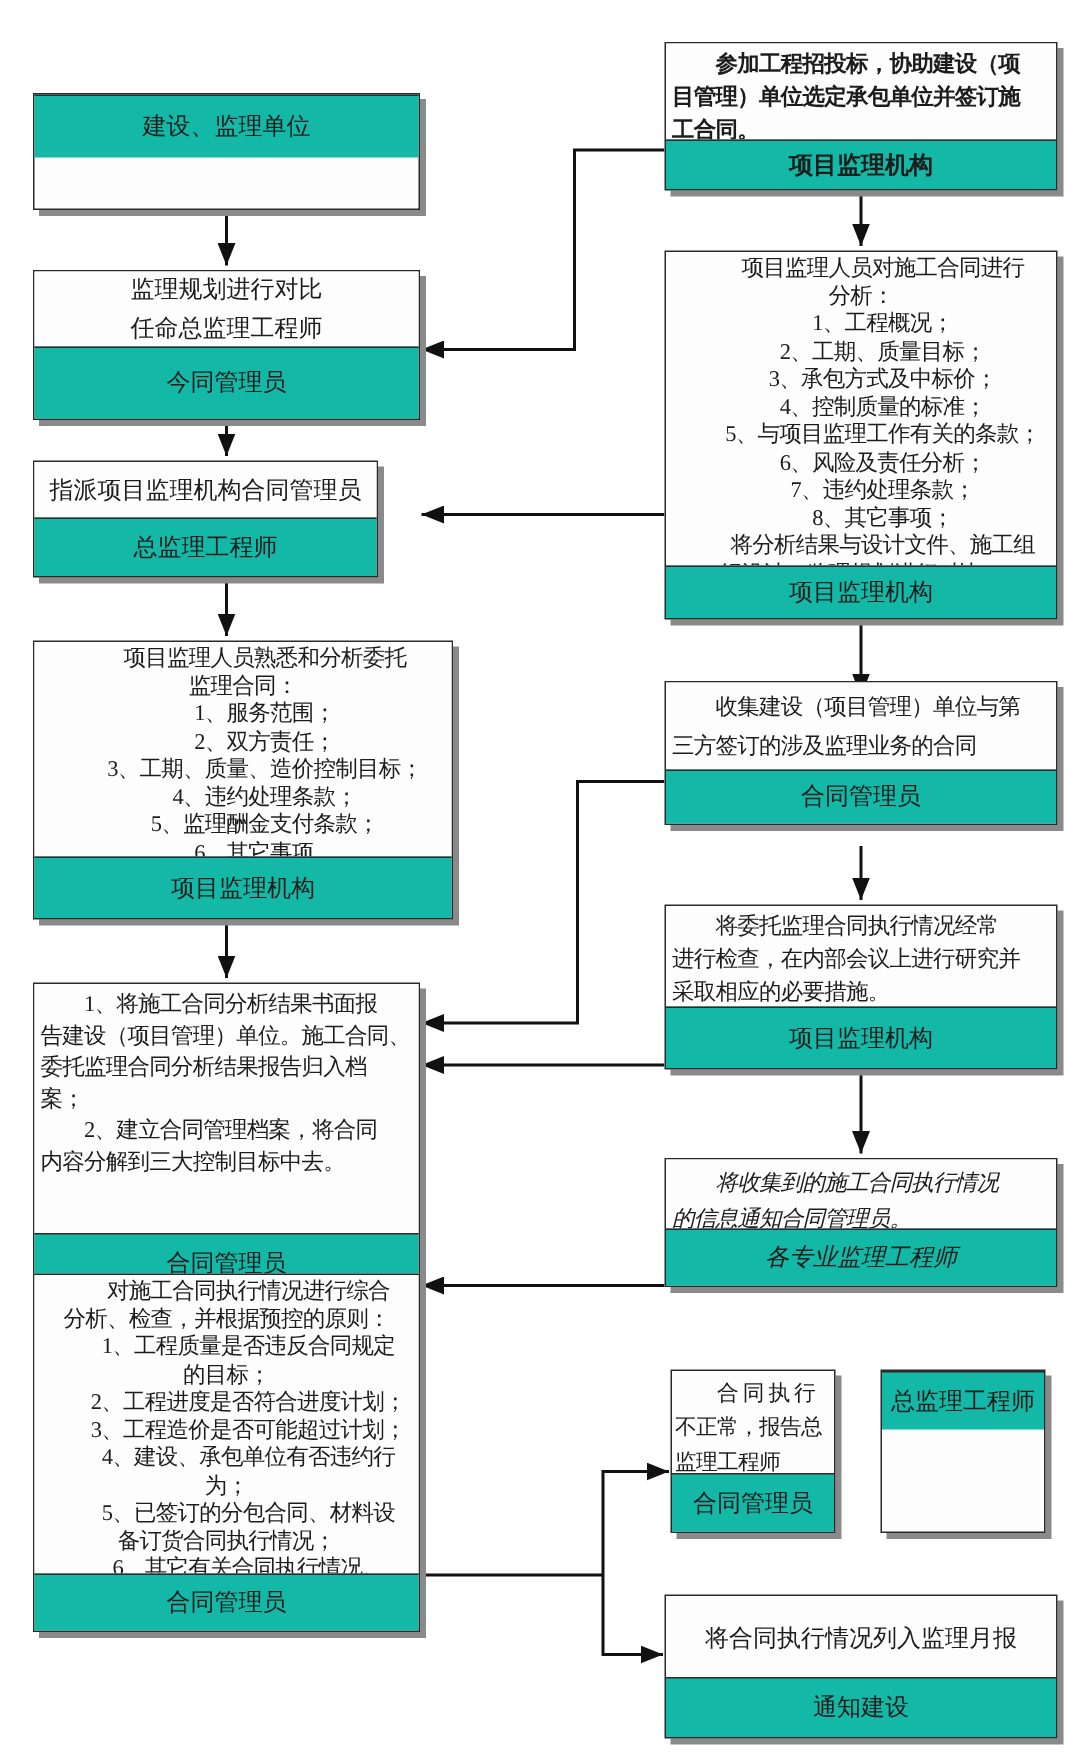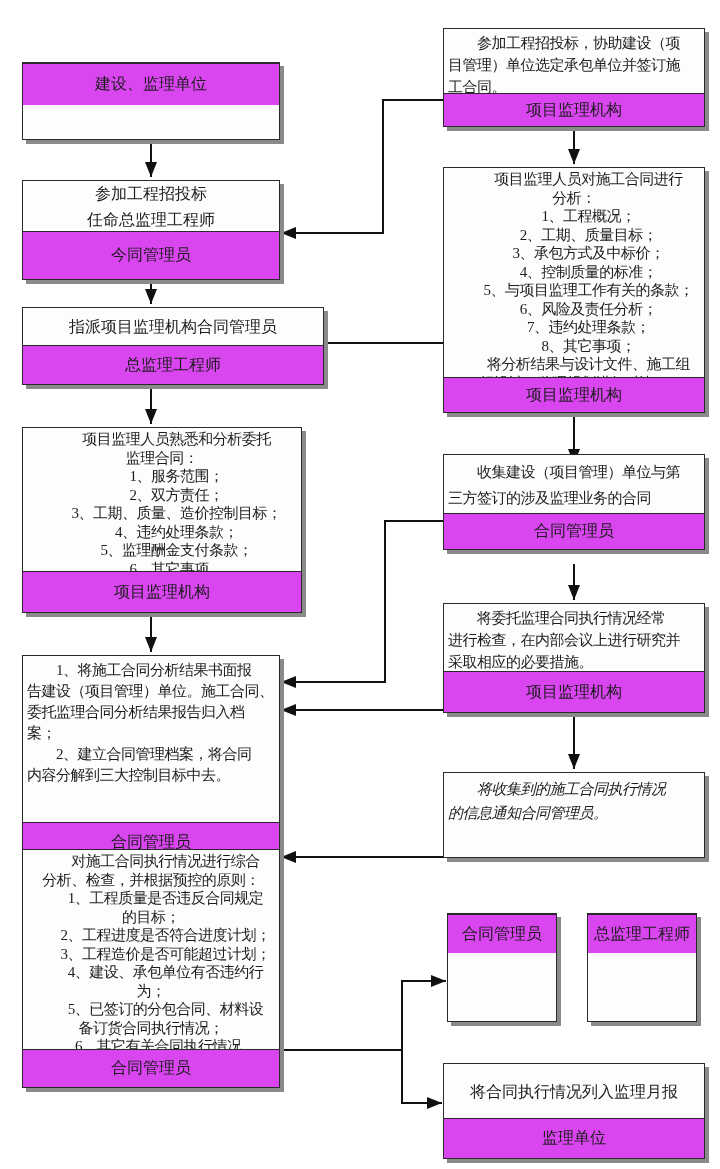--- a/index.html
+++ b/index.html
@@ -21,21 +21,21 @@
   .box-body{
     flex:1;
     background:#fdfdfd;
     white-space:pre-line;
     font-size:15px;
     letter-spacing:-0.5px;
     padding:2px 4px 0 4px;
     overflow:hidden;
   }
   .box-label{
-    background:#d946ef;
+    background:#14b8a6;
     border-top:1.5px solid #2a2a2a;
     display:flex;align-items:center;justify-content:center;
     font-size:16px;
     box-sizing:border-box;
     flex:0 0 auto;
   }
   .center-body{display:flex;align-items:center;justify-content:center;text-align:center;font-size:16px;letter-spacing:0;}
   .lh18{line-height:18.5px;text-align:center;}
   .lh21{line-height:21px;padding-top:4px;}
   .lh22{line-height:22px;padding-top:3px;}
@@ -74,26 +74,26 @@
       <path d="M402,1050 L402,981 L446,981" marker-end="url(#ah)"></path>
       <path d="M402,1050 L402,1103 L442,1103" marker-end="url(#ah)"></path>
     </g>
   </svg>
 
   <div class="box" style="left:22px;top:62px;width:258px;height:78px;">
     <div class="box-label" style="height:42px;">建设、监理单位</div>
   </div>
 
   <div class="box" style="left:22px;top:180px;width:258px;height:100px;">
-    <div class="box-body center-body two-line">参加工程招投标
+    <div class="box-body center-body two-line">监理规划进行对比
 任命总监理工程师</div>
     <div class="box-label" style="height:48px;">今同管理员</div>
   </div>
 
-  <div class="box" style="left:22px;top:307px;width:302px;height:78px;">
+  <div class="box" style="left:22px;top:307px;width:230px;height:78px;">
     <div class="box-body center-body">指派项目监理机构合同管理员</div>
     <div class="box-label" style="height:39px;">总监理工程师</div>
   </div>
 
   <div class="box" style="left:22px;top:427px;width:280px;height:186px;">
     <div class="box-body lh18">　　项目监理人员熟悉和分析委托
 监理合同：
 　　1、服务范围；
 　　2、双方责任；
 　　3、工期、质量、造价控制目标；
@@ -121,21 +121,21 @@
 　　2、工程进度是否符合进度计划；
 　　3、工程造价是否可能超过计划；
 　　4、建设、承包单位有否违约行
 为；
 　　5、已签订的分包合同、材料设
 备订货合同执行情况；
 　　6、其它有关合同执行情况。</div>
     <div class="box-label" style="height:38px;">合同管理员</div>
   </div>
 
-  <div class="box" style="left:443px;top:28px;width:262px;height:99px;">
+  <div class="box" style="left:443px;top:28px;width:262px;height:99px;font-weight:bold;">
     <div class="box-body lh22">　　参加工程招投标，协助建设（项
 目管理）单位选定承包单位并签订施
 工合同。</div>
     <div class="box-label" style="height:33px;">项目监理机构</div>
   </div>
 
   <div class="box" style="left:443px;top:167px;width:262px;height:246px;">
     <div class="box-body lh18">　　项目监理人员对施工合同进行
 分析：
 　　1、工程概况；
@@ -160,28 +160,32 @@
   <div class="box" style="left:443px;top:603px;width:262px;height:110px;">
     <div class="box-body lh22">　　将委托监理合同执行情况经常
 进行检查，在内部会议上进行研究并
 采取相应的必要措施。</div>
     <div class="box-label" style="height:41px;">项目监理机构</div>
   </div>
 
   <div class="box" style="left:443px;top:772px;width:262px;height:86px;font-style:italic;">
     <div class="box-body lh24">　　将收集到的施工合同执行情况
 的信息通知合同管理员。</div>
+    <div class="box-label" style="height:38px;">各专业监理工程师</div>
   </div>
 
   <div class="box" style="left:447px;top:913px;width:110px;height:109px;">
+    <div class="box-body small-body">　　合 同 执 行
+不正常，报告总
+监理工程师</div>
     <div class="box-label" style="height:39px;">合同管理员</div>
   </div>
 
   <div class="box" style="left:587px;top:913px;width:110px;height:109px;">
     <div class="box-label" style="height:39px;">总监理工程师</div>
   </div>
 
   <div class="box" style="left:443px;top:1063px;width:262px;height:96px;">
     <div class="box-body center-body">将合同执行情况列入监理月报</div>
-    <div class="box-label" style="height:40px;">监理单位</div>
+    <div class="box-label" style="height:40px;">通知建设</div>
   </div>
 
 </div>
 
 </body></html>

